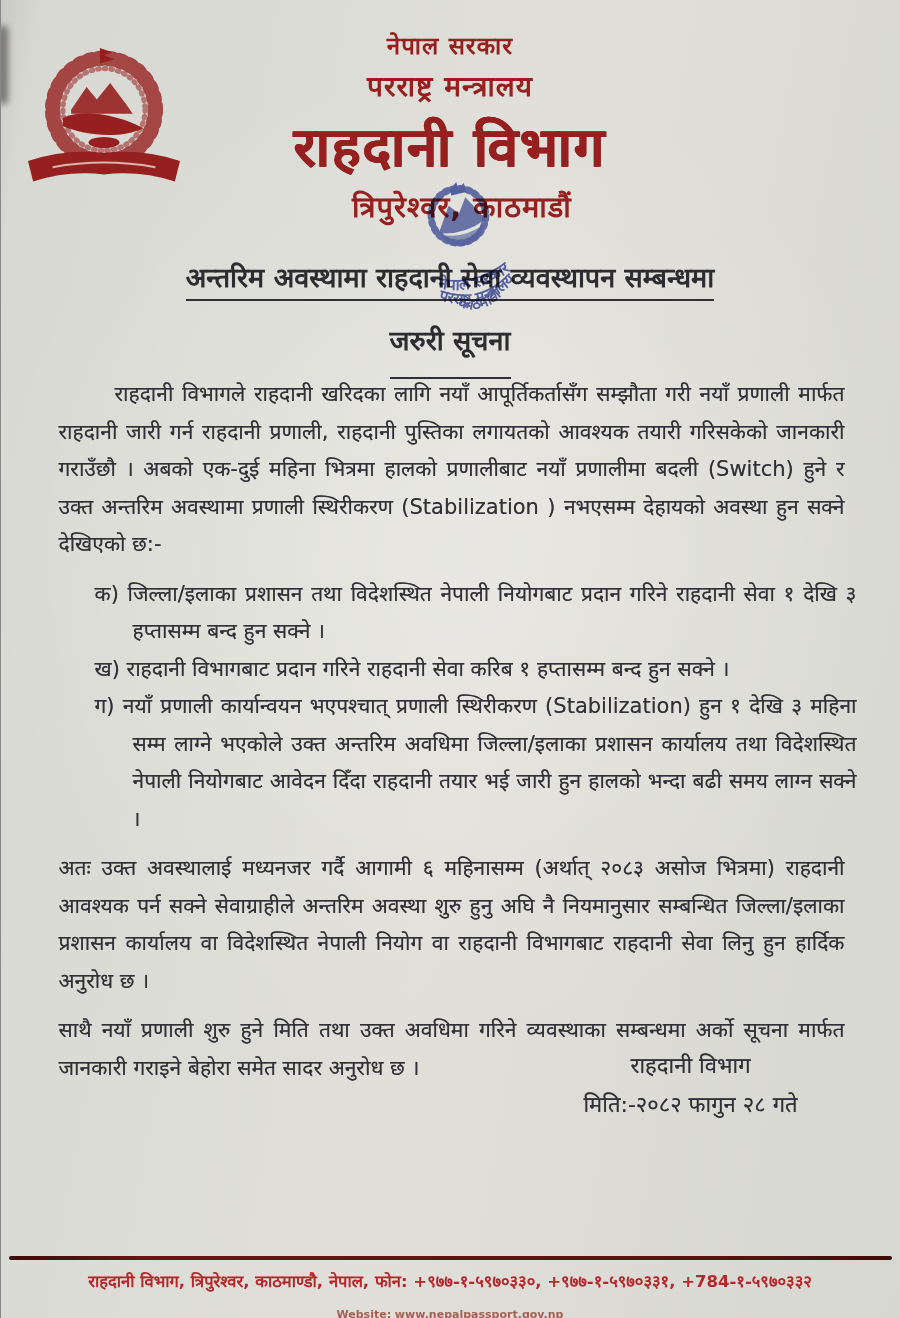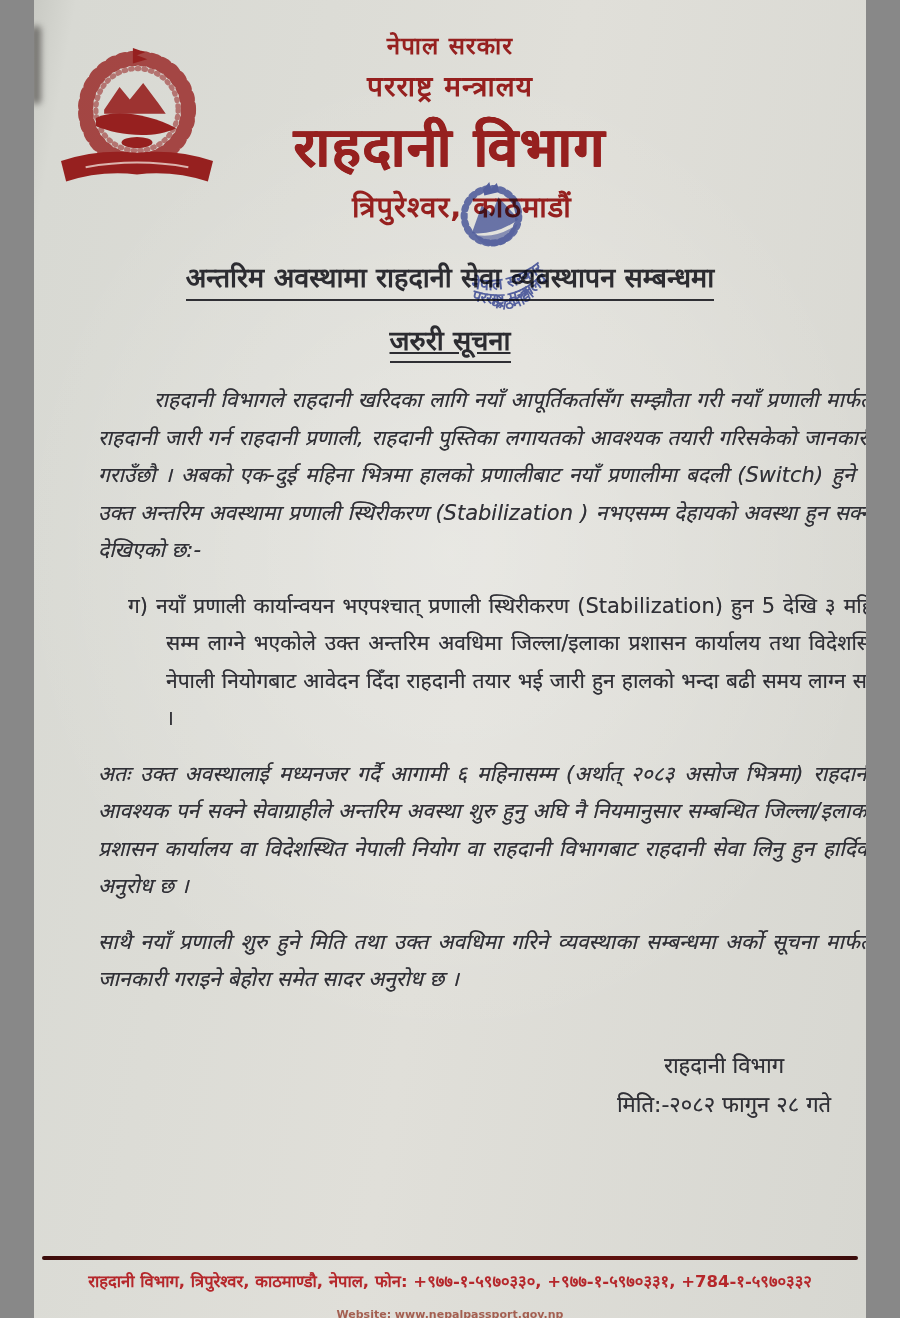--- a/index.html
+++ b/index.html
@@ -1,17 +1,17 @@
 <!DOCTYPE html>
 <html><head>
 <meta charset="utf-8">
 <style>
   html,body { margin:0; padding:0; background:#888; }
   .page {
-    position:relative; width:832px; height:1318px; margin:0 auto; overflow:hidden;
+    position:relative; width:899px; height:1318px; margin:0 auto; overflow:hidden;
     font-family:"DejaVu Sans", sans-serif;
     background:
       radial-gradient(ellipse 70% 50% at 50% 42%, rgba(255,255,255,0.28), rgba(255,255,255,0) 75%),
       linear-gradient(100deg, #c9cac4 0%, #d8d9d3 4%, #e0dfd9 52%, #d7d7d1 100%);
   }
   .scan-smudge {
     position:absolute; left:-3px; top:26px; width:10px; height:78px;
     background:rgba(45,42,40,0.55); filter:blur(3px); border-radius:4px;
   }
   
@@ -25,26 +25,26 @@
   
   .stamp { position:absolute; left:380px; top:170px; width:175px; height:172px;
            color:#3a4ba6; opacity:0.82; mix-blend-mode:multiply; z-index:5; }
   .stamp svg { width:100%; height:100%; }
   
   .subject { position:absolute; top:258px; left:0; width:100%; text-align:center;
              font-size:27px; font-weight:bold; color:#2c2c31; z-index:2; }
   .subject span { white-space:nowrap; border-bottom:2.5px solid #2f2f34; padding-bottom:6px; }
   .notice-title { position:absolute; top:321px; left:0; width:100%; text-align:center;
              font-size:27px; font-weight:bold; color:#2c2c31; }
-  .notice-title span { white-space:nowrap; border-bottom:2.5px solid #2f2f34; padding-bottom:5px;text-decoration:underline; }
+  .notice-title span { white-space:nowrap; border-bottom:2.5px solid #2f2f34; padding-bottom:21px; }
   
   .body { position:absolute; top:364px; left:46px; width:810px;
           font-size:21px; line-height:37.5px; color:#303036; text-align:justify;
           text-shadow:0 0 0.6px rgba(48,48,54,0.55); }
-  .body p { margin:18px;font-style:italic; }
+  .body p { margin:12px; }
   .p1 { text-indent:56px; }
   .list { margin-top:7px; }
   .list-item { padding-left:86px; text-indent:-38px; }
   .p2 { margin-top:17px; }
   .p3 { margin-top:26px; }
   
   .signature { position:absolute; top:1046px; left:552px; width:276px; text-align:center;
                font-size:22px; line-height:39px; color:#303036; font-weight:500;
                text-shadow:0 0 0.6px rgba(48,48,54,0.55); }
   .signature div { white-space:nowrap; }
@@ -116,21 +116,23 @@
   </div>
 
   <div class="notice-title">
     <span>जरुरी सूचना</span>
   </div>
 
   <div class="body">
     <p class="p1">राहदानी विभागले राहदानी खरिदका लागि नयाँ आपूर्तिकर्तासँग सम्झौता गरी नयाँ प्रणाली मार्फत राहदानी जारी गर्न राहदानी प्रणाली, राहदानी पुस्तिका लगायतको आवश्यक तयारी गरिसकेको जानकारी गराउँछौ ।  अबको एक-दुई महिना भित्रमा हालको प्रणालीबाट नयाँ प्रणालीमा बदली (Switch) हुने र उक्त अन्तरिम अवस्थामा प्रणाली स्थिरीकरण (Stabilization ) नभएसम्म देहायको अवस्था हुन सक्ने देखिएको छ:-</p>
 
     <div class="list">
-      <div class="list-item"><span>ग)</span> <span>नयाँ प्रणाली कार्यान्वयन भएपश्चात् प्रणाली स्थिरीकरण (Stabilization) हुन 5 देखि ३ महिना सम्म लाग्ने भएकोले उक्त अन्तरिम अवधिमा जिल्ला/इलाका प्रशासन कार्यालय तथा विदेशस्थित नेपाली नियोगबाट आवेदन दिँदा राहदानी तयार भई जारी हुन हालको भन्दा बढी समय लाग्न सक्ने ।</span></div>
+      <div class="list-item"><span>क)</span> <span>जिल्ला/इलाका प्रशासन तथा विदेशस्थित नेपाली नियोगबाट प्रदान गरिने राहदानी सेवा १ देखि ३ हप्तासम्म बन्द हुन सक्ने ।</span></div>
+      <div class="list-item"><span>ख)</span> <span>राहदानी विभागबाट प्रदान गरिने राहदानी सेवा करिब १ हप्तासम्म बन्द हुन सक्ने ।</span></div>
+      <div class="list-item"><span>ग)</span> <span>नयाँ प्रणाली कार्यान्वयन भएपश्चात् प्रणाली स्थिरीकरण (Stabilization) हुन १ देखि ३ महिना सम्म लाग्ने भएकोले उक्त अन्तरिम अवधिमा जिल्ला/इलाका प्रशासन कार्यालय तथा विदेशस्थित नेपाली नियोगबाट आवेदन दिँदा राहदानी तयार भई जारी हुन हालको भन्दा बढी समय लाग्न सक्ने ।</span></div>
     </div>
 
     <p class="p2">अतः उक्त अवस्थालाई मध्यनजर गर्दै आगामी ६ महिनासम्म (अर्थात् २०८३ असोज भित्रमा) राहदानी आवश्यक पर्न सक्ने सेवाग्राहीले अन्तरिम अवस्था शुरु हुनु अघि नै नियमानुसार सम्बन्धित जिल्ला/इलाका प्रशासन कार्यालय वा विदेशस्थित नेपाली नियोग वा राहदानी विभागबाट राहदानी सेवा लिनु हुन हार्दिक अनुरोध छ ।</p>
     <p class="p3">साथै नयाँ प्रणाली शुरु हुने मिति तथा उक्त अवधिमा गरिने व्यवस्थाका सम्बन्धमा अर्को सूचना मार्फत जानकारी गराइने बेहोरा समेत सादर अनुरोध छ ।</p>
   </div>
 
   <div class="signature">
     <div>राहदानी विभाग</div>
     <div>मिति:-२०८२ फागुन २८ गते</div>
   </div>

